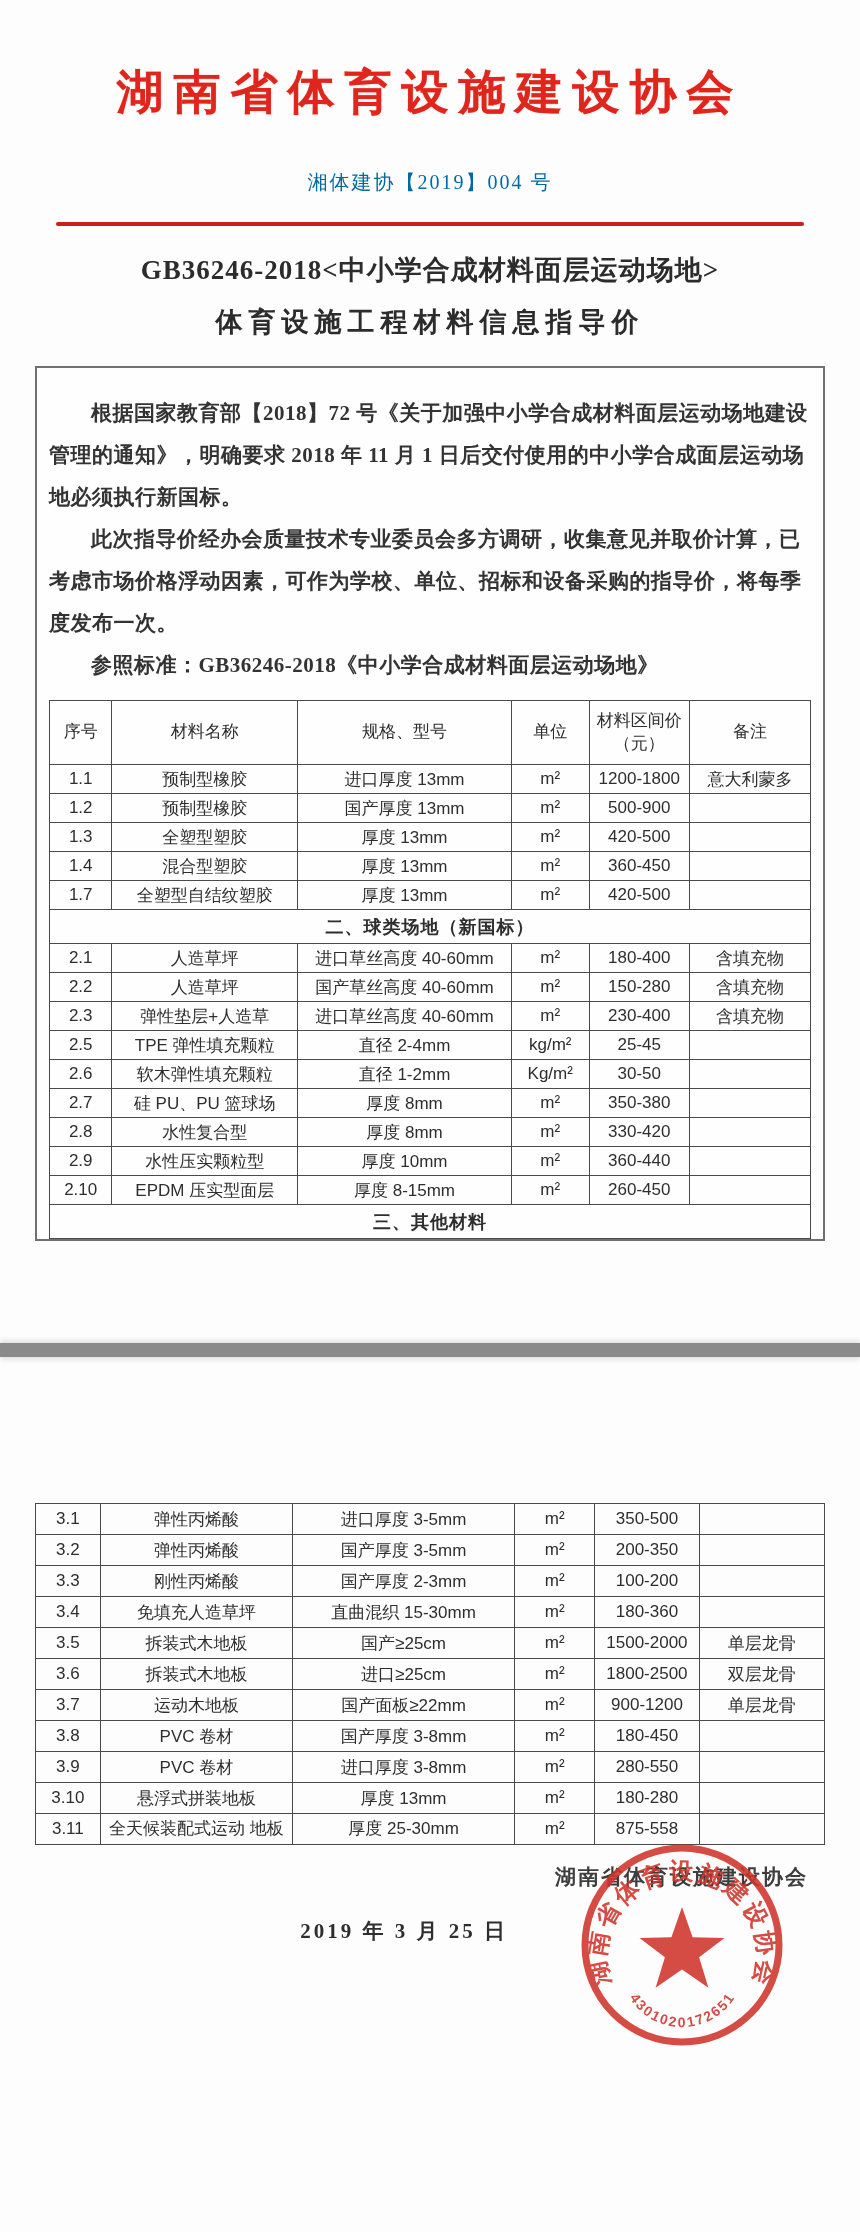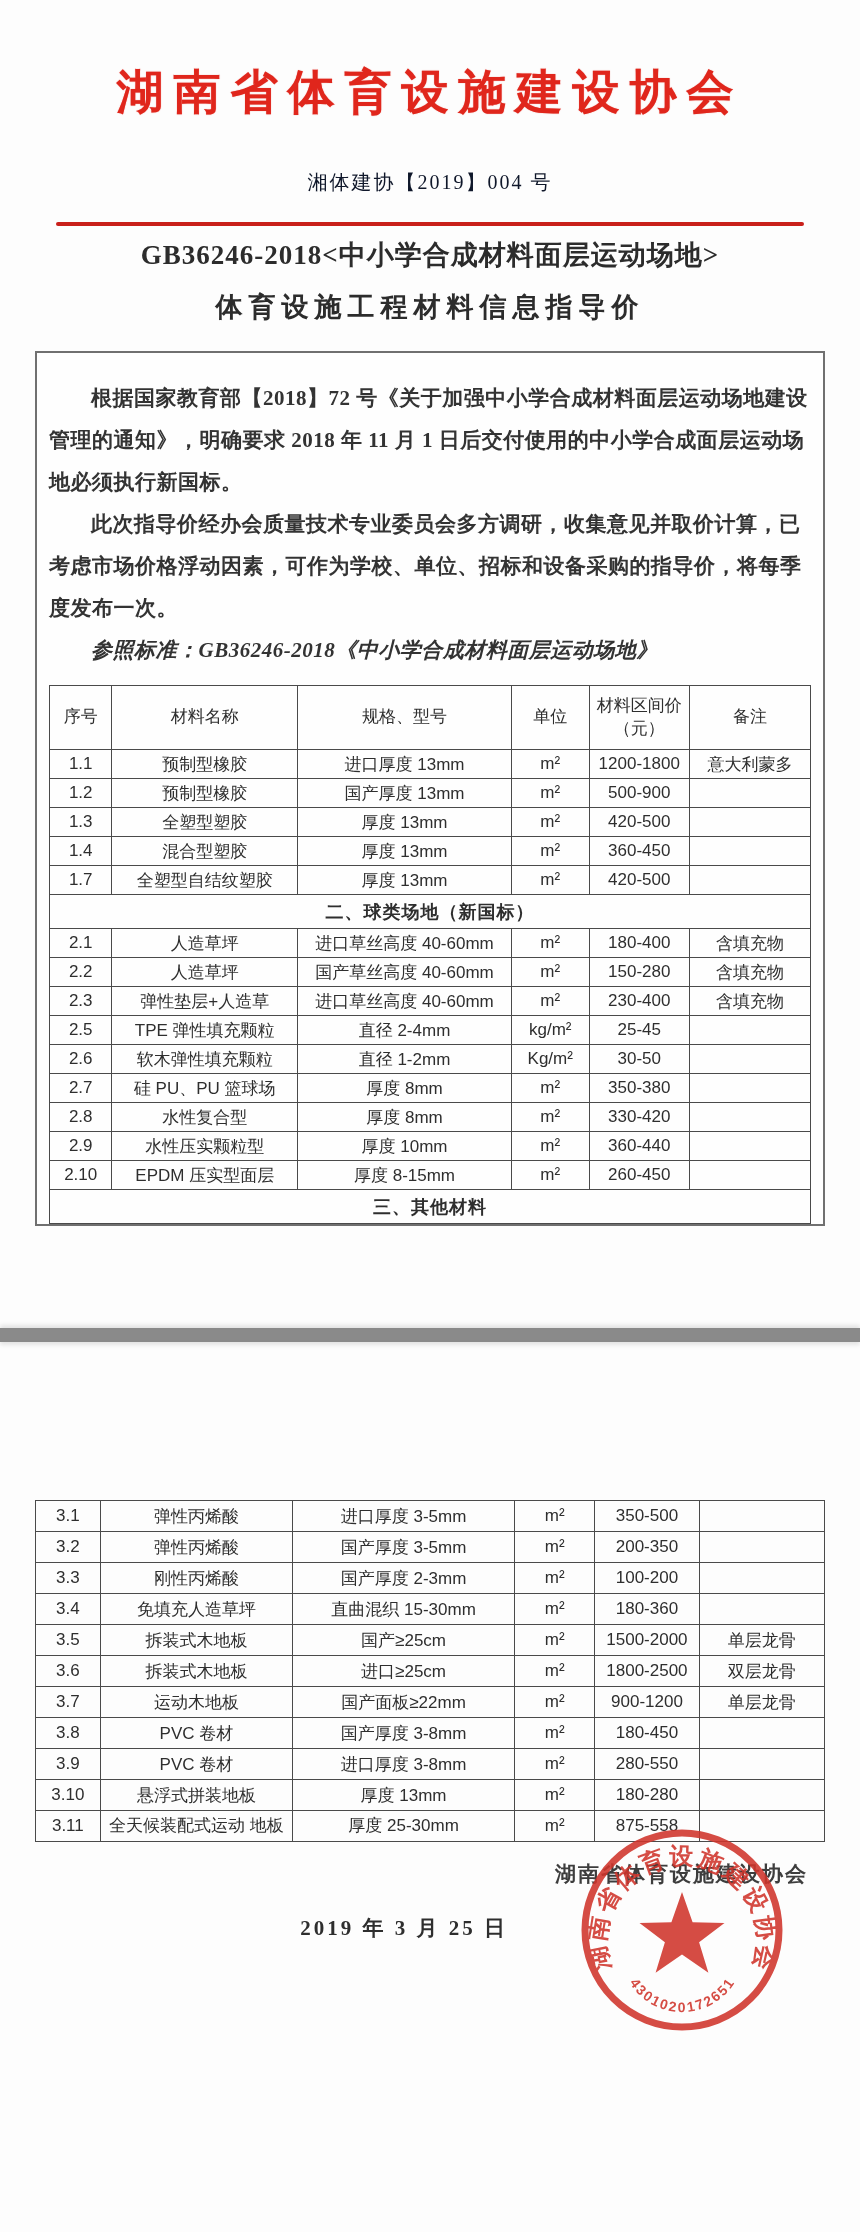--- a/index.html
+++ b/index.html
@@ -10,56 +10,56 @@
     font-family: "Liberation Serif", serif;
     color: #3a3a3a;
     position: relative;
   }
   .page1 { padding-top: 62px; }
   .org-title {
     text-align: center; color: #e0261c; font-size: 47px; font-weight: bold;
     letter-spacing: 10px; line-height: 1.3; text-shadow: 0 0 1px rgba(224,38,28,.6);
     white-space: nowrap;
   }
-  .doc-number { margin-top: 46px; text-align: center; font-size: 20px; color: #0f172a; letter-spacing: 2px; }
+  .doc-number { margin-top: 46px; text-align: center; font-size: 20px; color: #0369a1; letter-spacing: 2px; }
   .red-rule { margin: 26px auto 0 auto; width: 748px; height: 4px; background: #c9201b; border-radius: 2px; }
   .doc-title { text-align: center; font-weight: bold; color: #2c2c2c; font-size: 27px; letter-spacing: 1px; }
-  .doc-title.l1 { margin-top: 11px; }
+  .doc-title.l1 { margin-top: 26px; }
   .doc-title.l2 { margin-top: 16px; letter-spacing: 6px; }
   .content-box {
     margin: 26px auto 0 auto; width: 790px;
     border: 2px solid #707070;
     padding: 24px 12px 0 12px;
     background: #fefefe;
   }
   .content-box p {
     font-size: 21px; line-height: 42px; text-indent: 2em;
     color: #333; letter-spacing: .5px; font-weight: 600;
   }
-  .content-box p.ref { margin-bottom: 14px; font-style: italic; }
+  .content-box p.ref { margin-bottom: 14px; }
   table.price-table {
     width: 100%; border-collapse: collapse; table-layout: fixed;
     font-family: "Liberation Sans", sans-serif;
     font-size: 17px; color: #2e2e2e;
   }
   table.price-table th, table.price-table td {
     border: 1.5px solid #4a4a4a; text-align: center; vertical-align: middle;
     padding: 1px 2px; overflow: hidden;
   }
   table.price-table th { font-weight: normal; height: 64px; line-height: 1.35; }
   tr.section-row td { height: 34px; font-weight: bold; font-size: 18px; letter-spacing: 1px; }
   tr.data-row td { height: 29px; }
   .page2 table.price-table tr.data-row td { height: 31px; }
   tr.data-row.tall td { height: 64px; line-height: 1.4; }
   col.c-no { width: 8.2%; } col.c-name { width: 24.4%; } col.c-spec { width: 28.1%; }
   col.c-unit { width: 10.2%; } col.c-price { width: 13.2%; } col.c-note { width: 15.9%; }
   .page-separator { margin-top: 102px; height: 14px; width: 860px; background: #8a8a8a;
     box-shadow: 0 -3px 4px rgba(0,0,0,.10), 0 3px 4px rgba(0,0,0,.10); }
   .page2 { padding-top: 146px; position: relative; }
-  .page2 .table-wrap { width: 790px; margin: 12px auto; }
+  .page2 .table-wrap { width: 790px; margin: 0 auto; }
   .footer { margin-top: 18px; position: relative; }
   .footer-org { text-align: right; padding-right: 52px; font-size: 21px; font-weight: 600; letter-spacing: 2px; color: #3d3d3d; }
   .footer-date { margin-top: 26px; text-align: center; padding-right: 52px; font-size: 21px; font-weight: 600; letter-spacing: 3px; color: #2e2e2e; }
   .stamp { position: absolute; left: 576px; top: 478px; width: 212px; height: 222px; opacity: .88; pointer-events: none; }
 </style>
 </head>
 <body>
 
 <div class="page1">
   <div class="org-title">湖南省体育设施建设协会</div>

